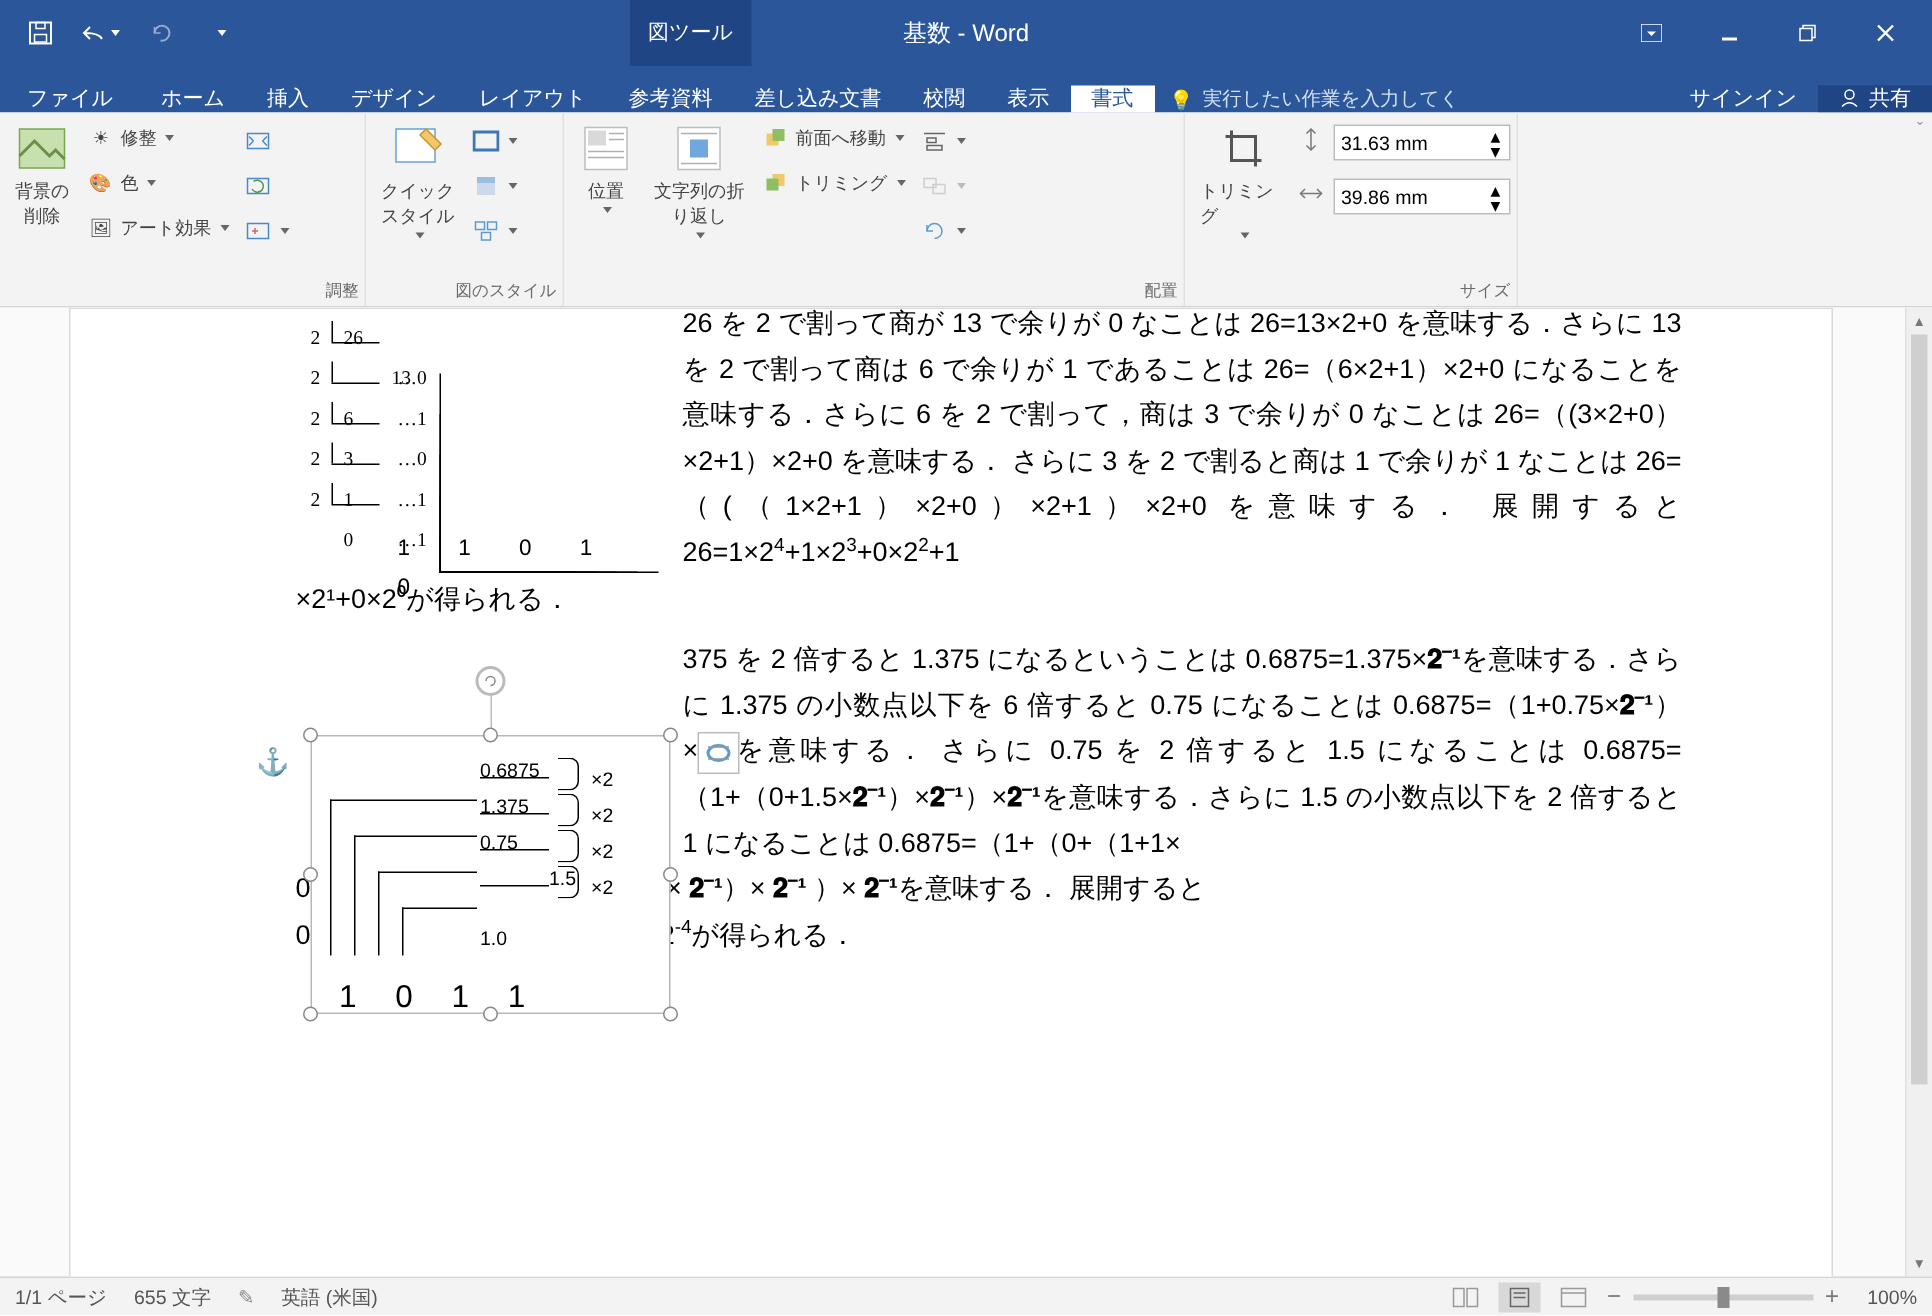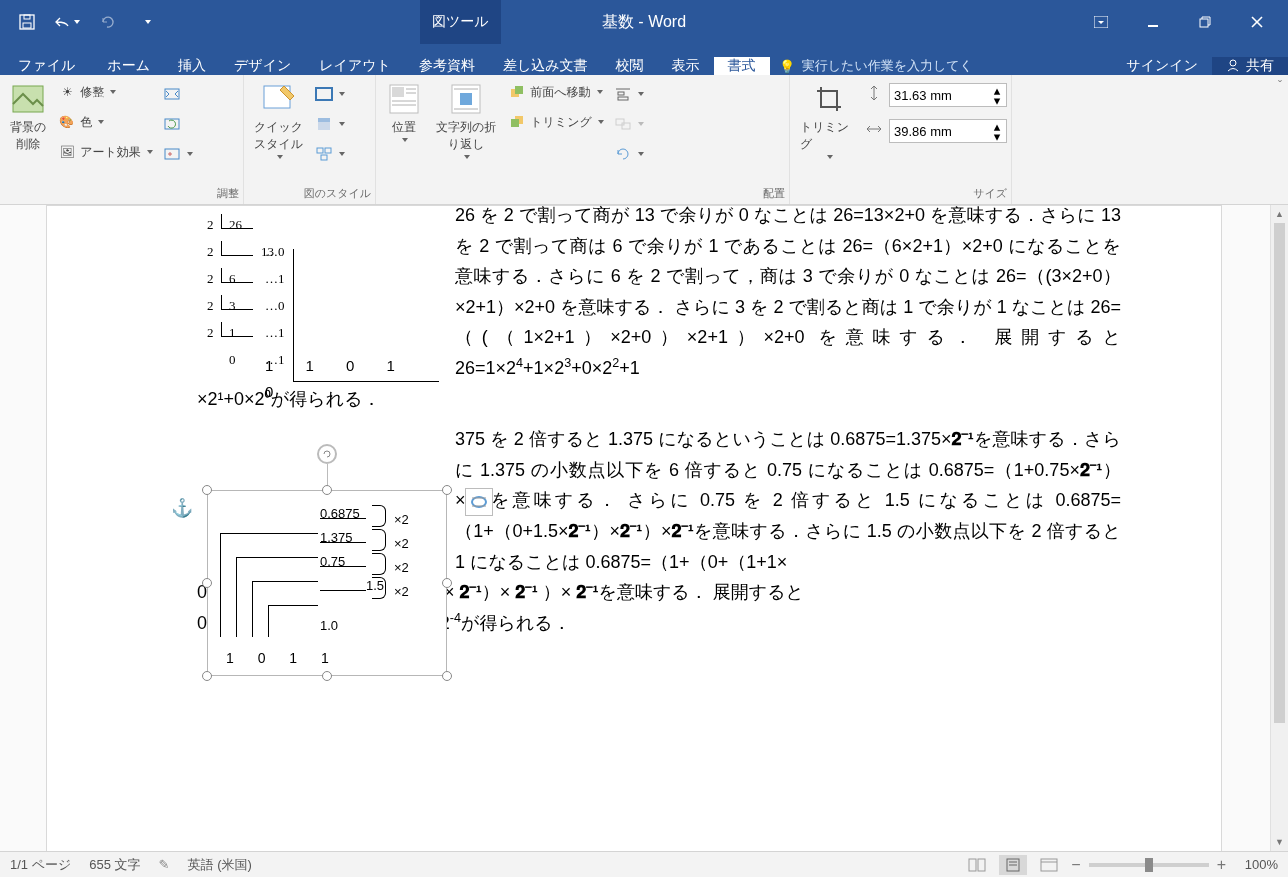--- a/index.html
+++ b/index.html
@@ -485,21 +485,21 @@
                 <div class="fig2row" style="left: 186px; top: 66px;">×2</div>
                 <div class="lhook" style="left: 28px; top: 66px; width: 82px; height: 80px;"></div>
                 <div class="fig2row" style="left: 112px; top: 84px; margin-left: 46px;">1.5</div>
                 <div style="position: absolute; left: 112px; top: 99px; width: 46px; height: 1px; background: rgb(0, 0, 0);"></div>
                 <div class="brace" style="left: 164px; top: 86px; height: 22px;"></div>
                 <div class="fig2row" style="left: 186px; top: 90px;">×2</div>
                 <div class="lhook" style="left: 44px; top: 90px; width: 66px; height: 56px;"></div>
                 <div class="fig2row" style="left: 112px; top: 124px;">1.0</div>
                 <div class="lhook" style="left: 60px; top: 114px; width: 50px; height: 32px;"></div>
               </div>
-            <div class="fig2row" style="left:18px;top:156px;font-size:14px;letter-spacing:10px">1 0 1 1</div>
+            <div class="fig2row" style="left:18px;top:156px;font-size:21px;letter-spacing:10px">1 0 1 1</div>
           </div>
           <div class="handle" style="left:-5px;top:-5px"></div>
           <div class="handle" style="left:50%;top:-5px;transform:translateX(-50%)"></div>
           <div class="handle" style="right:-5px;top:-5px"></div>
           <div class="handle" style="left:-5px;top:50%;transform:translateY(-50%)"></div>
           <div class="handle" style="right:-5px;top:50%;transform:translateY(-50%)"></div>
           <div class="handle" style="left:-5px;bottom:-5px"></div>
           <div class="handle" style="left:50%;bottom:-5px;transform:translateX(-50%)"></div>
           <div class="handle" style="right:-5px;bottom:-5px"></div>
         </div>

